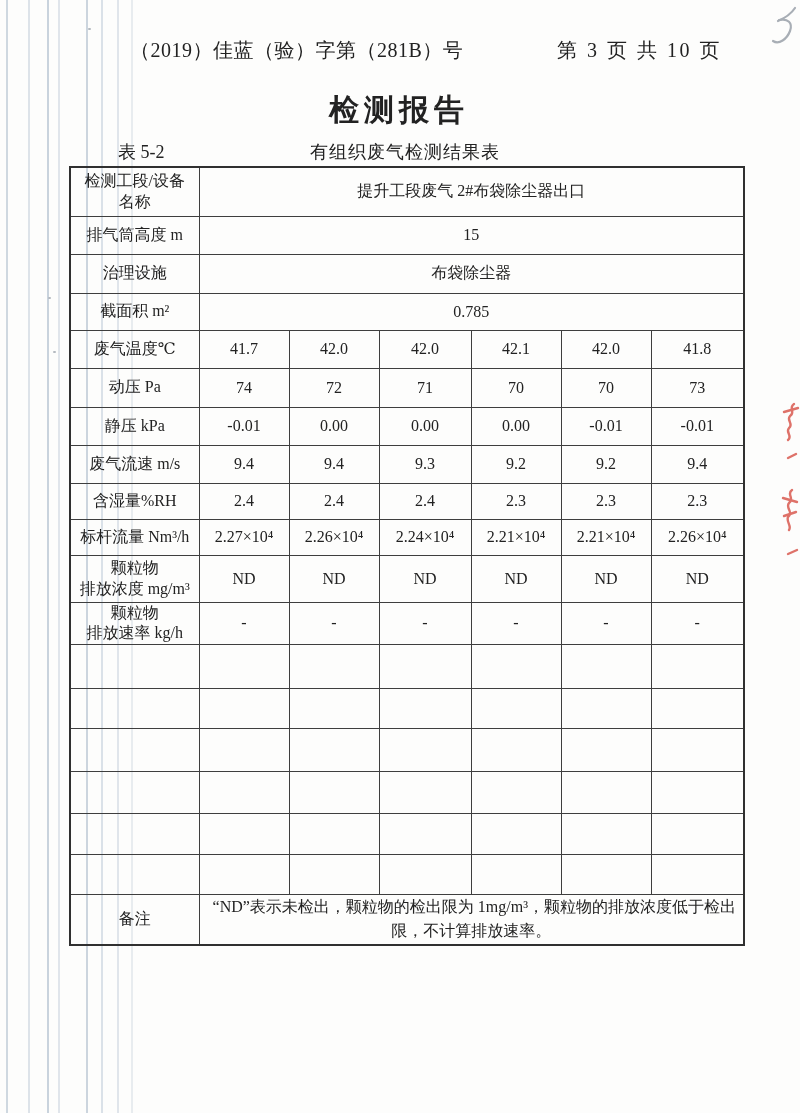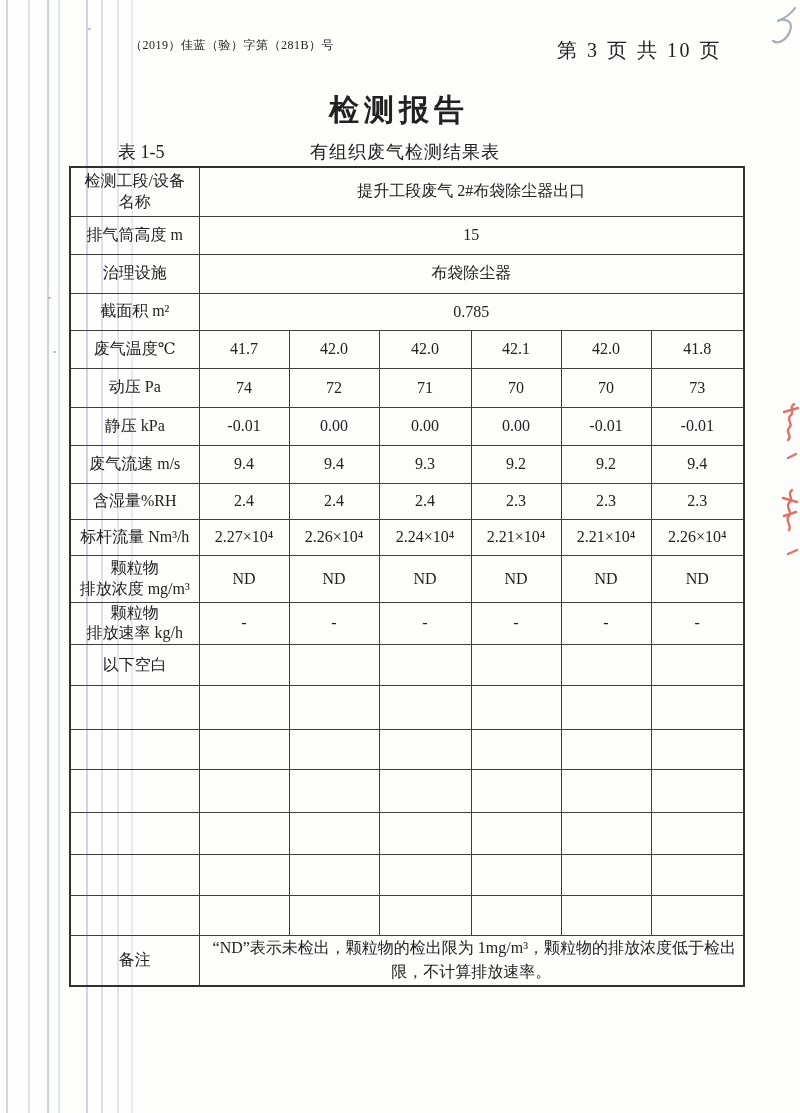--- a/index.html
+++ b/index.html
@@ -7,21 +7,21 @@
     width:800px;height:1113px;
     background:#fdfdfc;
     font-family:"Liberation Serif","DejaVu Serif",serif;
     color:#222;
     position:relative;
     overflow:hidden;
   }
   .page{position:absolute;inset:0;}
   .streak{position:absolute;top:0;height:1113px;width:1.5px;pointer-events:none;}
   .speck{position:absolute;width:3px;height:2px;background:#b4bac1;border-radius:1px;}
-  .doc-number{position:absolute;left:130px;top:37px;font-size:12px;letter-spacing:.5px;white-space:nowrap;}
+  .doc-number{position:absolute;left:130px;top:37px;font-size:20px;letter-spacing:.5px;white-space:nowrap;}
   .page-info{position:absolute;left:557px;top:37px;font-size:20px;letter-spacing:2.5px;white-space:nowrap;}
   .report-title{position:absolute;left:0;width:798px;top:90px;text-align:center;
     font-size:30px;font-weight:700;letter-spacing:5px;}
   .table-label{position:absolute;left:118px;top:140px;font-size:18px;}
   .table-title{position:absolute;left:0;width:810px;top:140px;text-align:center;font-size:18px;letter-spacing:1px;}
   table.results{
     position:absolute;left:69px;top:166px;width:674px;
     border-collapse:collapse;table-layout:fixed;
     border:2px solid #303030;
   }
@@ -59,21 +59,21 @@
   <div class="page-info">第 3 页 共 10 页</div>
 
   <svg class="mark-svg" style="left:766px;top:5px;" width="34" height="46" viewBox="0 0 34 46">
     <g fill="none" stroke="#a4aab2" stroke-width="2.2" stroke-linecap="round" opacity="0.95">
       <path d="M29,3 C25,9 19,13 12,16"></path>
       <path d="M13,15 C22,13 27,18 24,26 C21,34 13,40 7,36"></path>
     </g>
   </svg>
 
   <div class="report-title">检测报告</div>
-  <div class="table-label">表 1-5</div>
+  <div class="table-label">表 5-2</div>
   <div class="table-title">有组织废气检测结果表</div>
 
   <table class="results">
     <colgroup>
       <col style="width:129px">
         <col style="width:90px">
         <col style="width:90px">
         <col style="width:92px">
       <col style="width:90px">
         <col style="width:90px">
@@ -164,29 +164,20 @@
       <tr style="height:39px">
         <td class="lbl">颗粒物
 排放速率 kg/h</td>
         <td>-</td>
         <td>-</td>
         <td>-</td>
         <td>-</td>
         <td>-</td>
         <td>-</td>
       </tr>
-      <tr style="height:41px">
-        <td class="lbl">以下空白</td>
-        <td></td>
-        <td></td>
-        <td></td>
-        <td></td>
-        <td></td>
-        <td></td>
-      </tr>
       <tr style="height:44px">
         <td class="lbl"></td>
         <td></td>
           <td></td>
         <td></td>
           <td></td>
         <td></td>
           <td></td>
       </tr>
       <tr style="height:40px">

